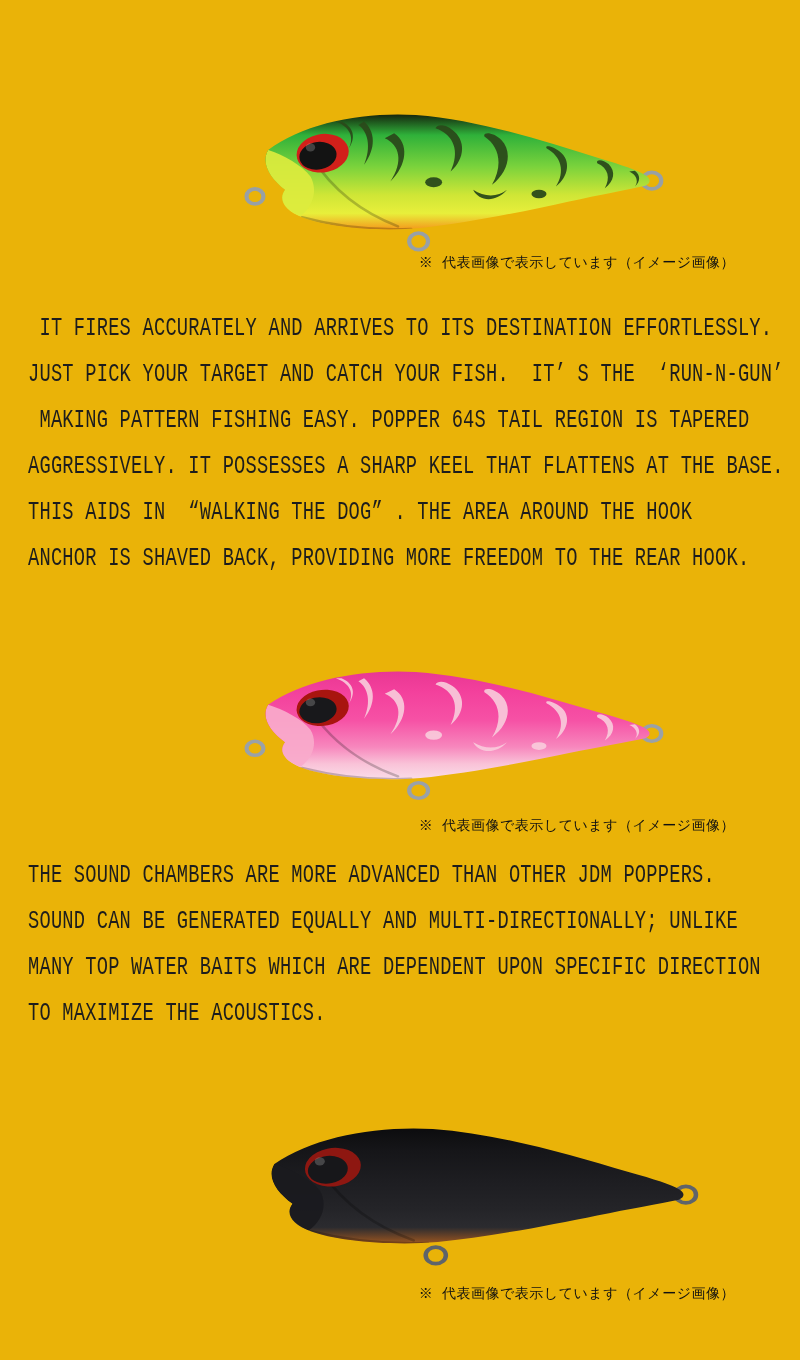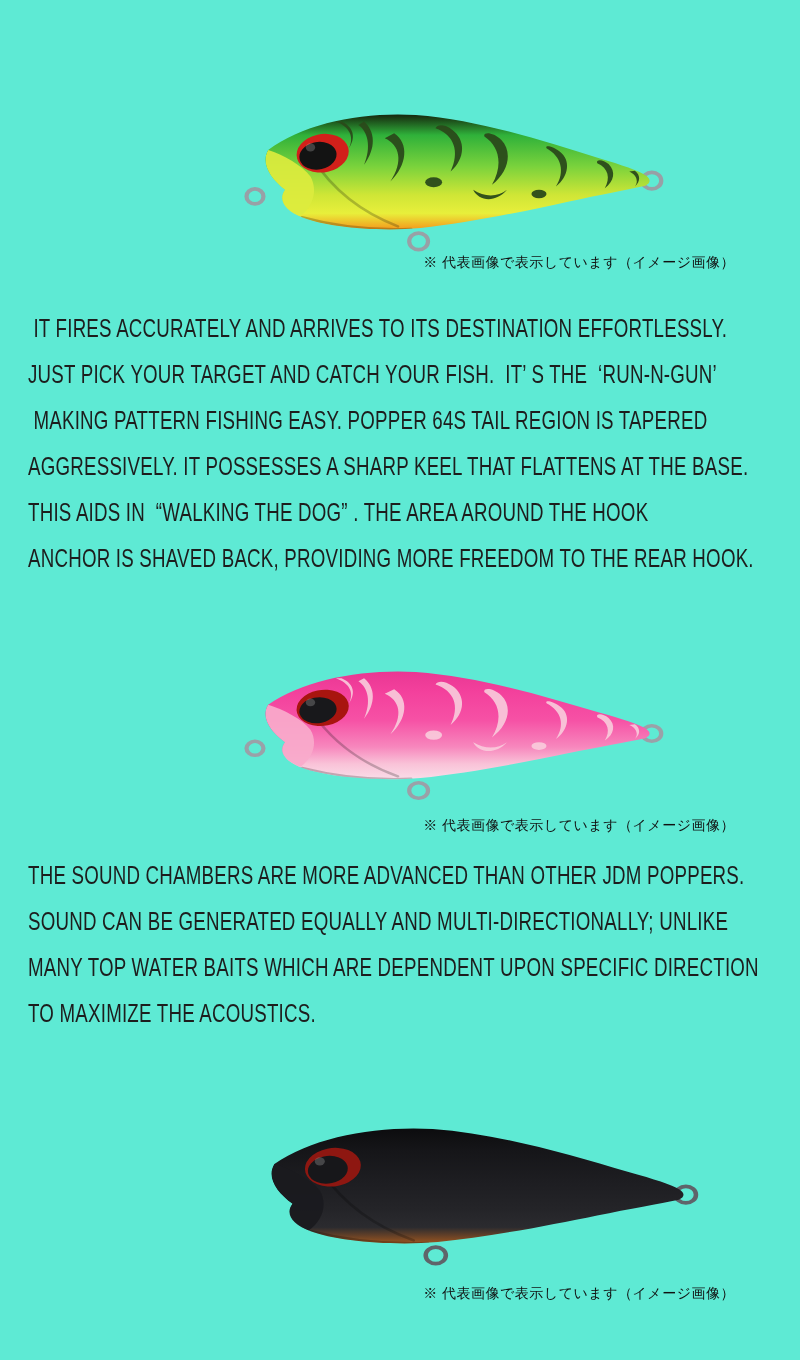--- a/index.html
+++ b/index.html
@@ -1,18 +1,18 @@
 <!DOCTYPE html>
 <html><head>
 <meta charset="utf-8">
 <style>
   html,body{margin:0;padding:0;background:#ffffff;}
   .page{
-    position:relative;width:800px;height:1360px;background:#5eead4;
-    font-family:Liberation Sans, sans-serif;overflow:hidden;
+    position:relative;width:800px;height:1360px;background:#eab308;
+    font-family:Liberation Mono, monospace;overflow:hidden;
   }
   .lure-fig{position:absolute;}
   .lure-fig svg{display:block;width:100%;height:100%;}
   #fig-1{left:183px;top:84px;width:442px;height:158px;}
   #fig-2{left:183px;top:642px;width:442px;height:148px;}
   #fig-3{left:186px;top:1098px;width:474px;height:158px;}
   .img-caption{
     position:absolute;right:65px;text-align:right;
     font-size:14px;letter-spacing:.5px;color:#111111;white-space:pre;
   }

